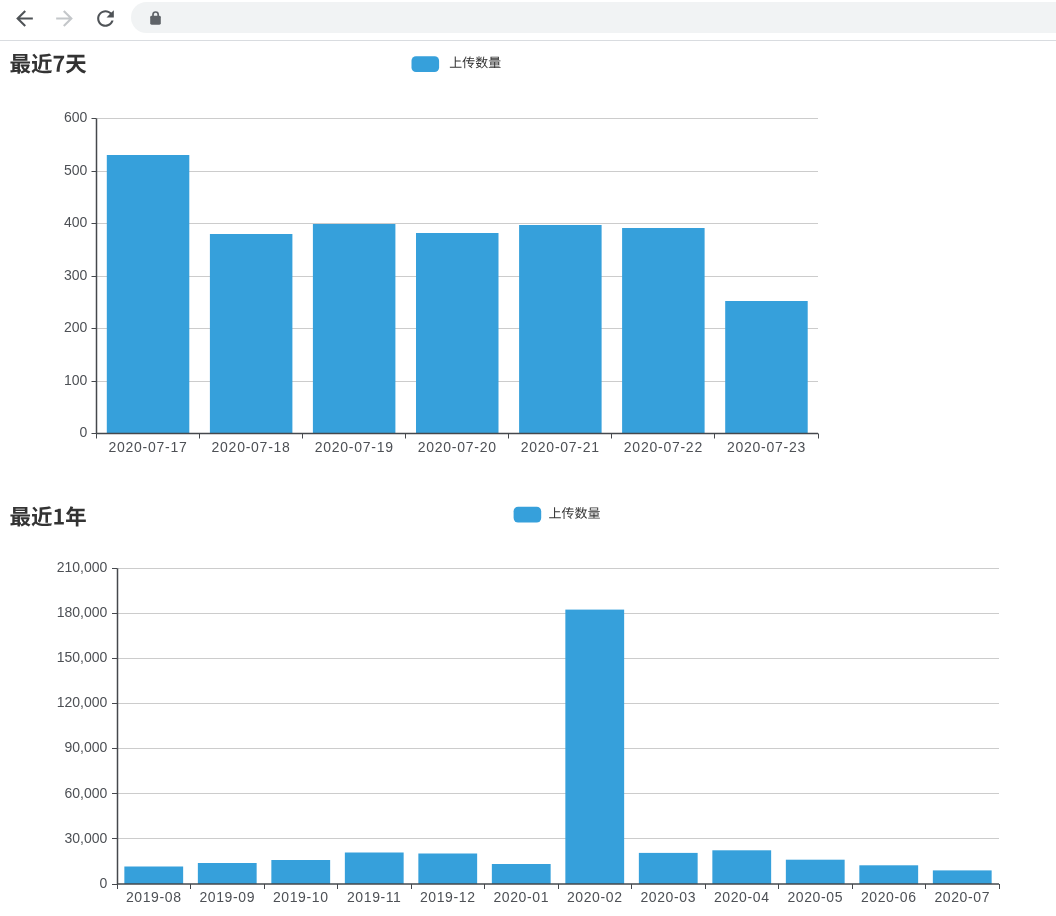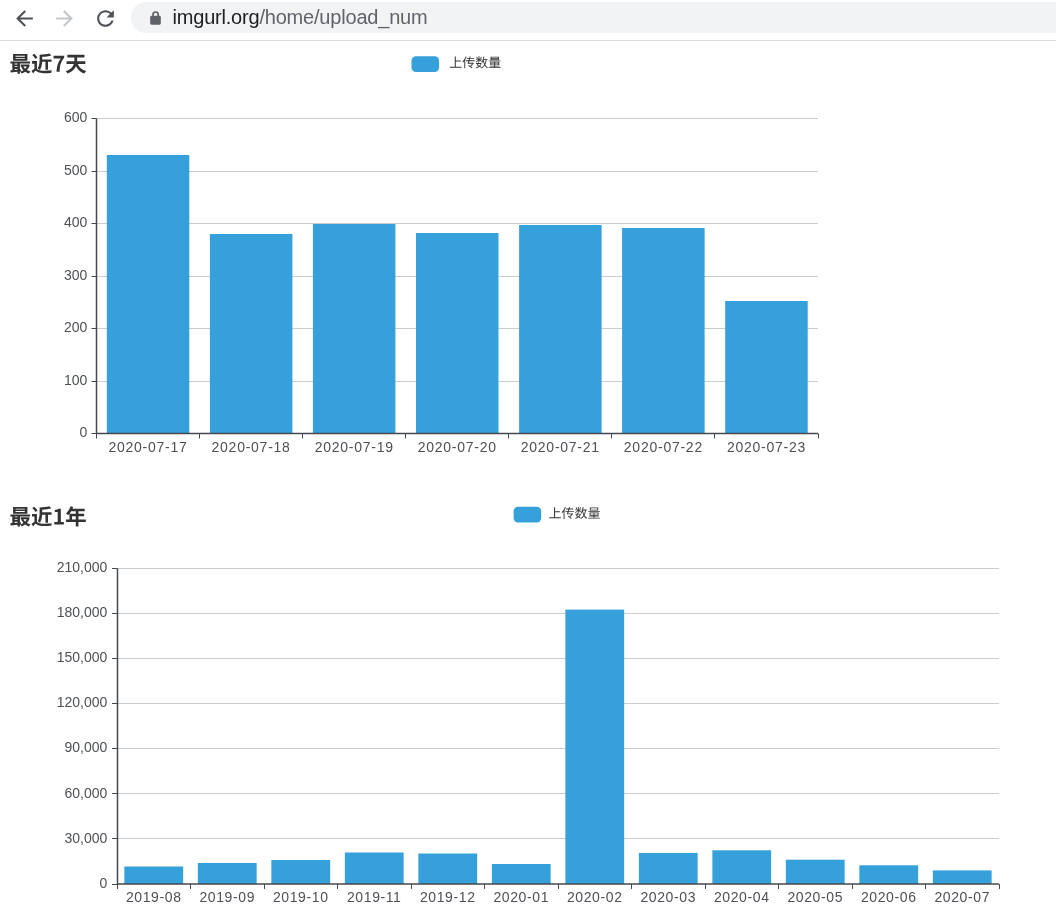--- a/index.html
+++ b/index.html
@@ -17,21 +17,20 @@
 <svg style="position:absolute;left:52.4px;top:5.9px" width="25" height="25" viewBox="0 0 24 24" fill="#c4c7ca">
       <path d="M4 11h12.17l-5.59-5.59L12 4l8 8-8 8-1.41-1.41L16.17 13H4v-2z"></path>
     </svg>
 <svg style="position:absolute;left:92.7px;top:5.7px" width="25" height="25" viewBox="0 0 24 24" fill="#4f5357">
       <path d="M17.65 6.35C16.2 4.9 14.21 4 12 4c-4.42 0-7.99 3.58-8 8s3.58 8 8 8c3.73 0 6.84-2.55 7.73-6h-2.08c-.82 2.33-3.04 4-5.65 4-3.31 0-6-2.69-6-6s2.69-6 6-6c1.66 0 3.14.69 4.22 1.78L13 11h7V4l-2.35 2.35z"></path>
     </svg>
 <svg style="position:absolute;left:148.8px;top:10.2px" width="13" height="15" viewBox="0 0 13 15">
       <path d="M4 6 V4.6 a2.6 2.6 0 0 1 5.2 0 V6" stroke="#5f6368" stroke-width="1.7" fill="none"></path>
       <rect x="1.2" y="5.8" width="10.6" height="8.9" rx="1.4" fill="#5f6368"></rect>
     </svg>
-<div id="url">imgurl.org<span class="path">/home/upload_num</span></div>
 </div>
 <svg width="1056" height="916" viewBox="0 0 1056 916" style="position:absolute;left:0;top:0;font-family:'Liberation Sans',sans-serif;">
 <line x1="97.0" y1="381.5" x2="818" y2="381.5" stroke="#cccccc" stroke-width="1"></line>
     <line x1="97.0" y1="328.5" x2="818" y2="328.5" stroke="#cccccc" stroke-width="1"></line>
     <line x1="97.0" y1="276.5" x2="818" y2="276.5" stroke="#cccccc" stroke-width="1"></line>
     <line x1="97.0" y1="223.5" x2="818" y2="223.5" stroke="#cccccc" stroke-width="1"></line>
     <line x1="97.0" y1="171.5" x2="818" y2="171.5" stroke="#cccccc" stroke-width="1"></line>
     <line x1="97.0" y1="118.5" x2="818" y2="118.5" stroke="#cccccc" stroke-width="1"></line>
     <rect x="106.8" y="155" width="82.5" height="278.5" fill="#36a0db"></rect>
     <rect x="209.9" y="234" width="82.5" height="199.5" fill="#36a0db"></rect>

